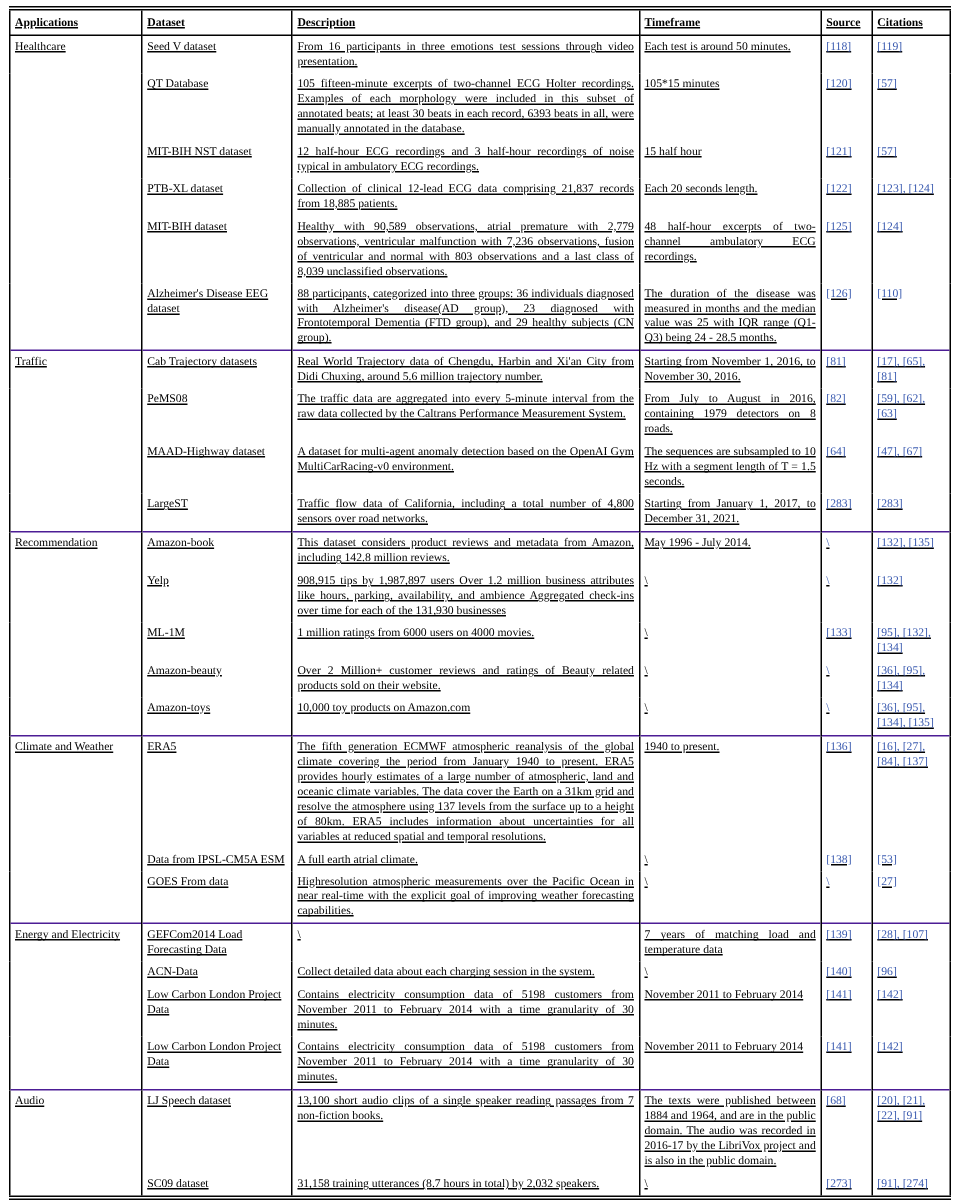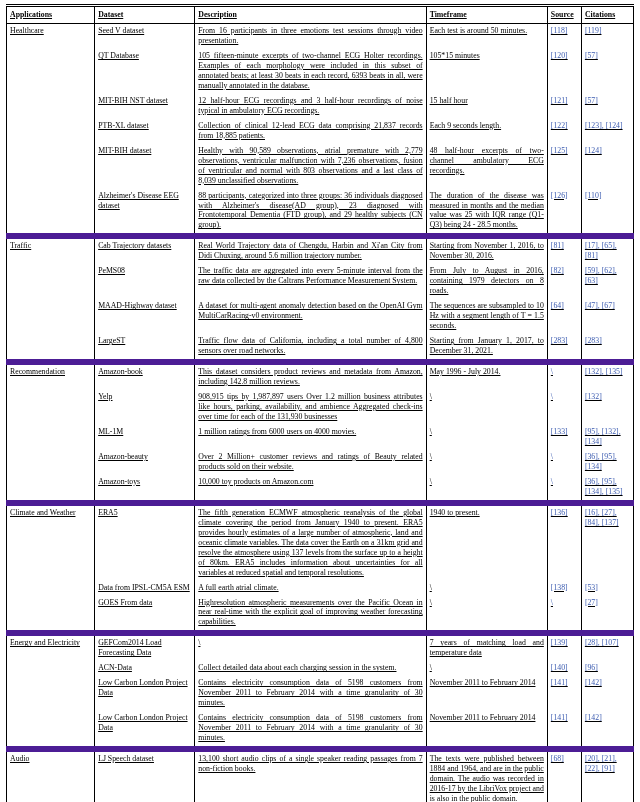--- a/index.html
+++ b/index.html
@@ -30,21 +30,21 @@
     padding: 2px 3px 3px 3px;
     overflow-wrap: break-word;
   }
   thead th {
     text-align: left;
     font-weight: bold;
     border-bottom: 1px solid #000;
     padding-top: 3px;
     padding-bottom: 3px;
   }
-  tr.group-start td { border-top: 6px solid #4c1d95; }
+  tr.group-start td { border-top: 1px solid #4c1d95; }
   .col-app  { width: 88px; }
   .col-ds   { width: 100px; }
   .col-desc { width: 231px; }
   .col-time { width: 121px; }
   .col-src  { width: 34px; }
   .col-cit  { width: 52px; }
   td.cell-desc, td.cell-time { text-align: justify; }
   td.cell-src, td.cell-cit { color: var(--ref-color); }
   td.cell-app { vertical-align: top; }
 </style>
@@ -91,21 +91,21 @@
           <tr>
             <td class="cell-ds">MIT-BIH NST dataset</td>
             <td class="cell-desc">12 half-hour ECG recordings and 3 half-hour recordings of noise typical in ambulatory ECG recordings.</td>
             <td class="cell-time">15 half hour</td>
             <td class="cell-src">[121]</td>
             <td class="cell-cit">[57]</td>
           </tr>
           <tr>
             <td class="cell-ds">PTB-XL dataset</td>
             <td class="cell-desc">Collection of clinical 12-lead ECG data comprising 21,837 records from 18,885 patients.</td>
-            <td class="cell-time">Each 9 seconds length.</td>
+            <td class="cell-time">Each 20 seconds length.</td>
             <td class="cell-src">[122]</td>
             <td class="cell-cit">[123], [124]</td>
           </tr>
           <tr>
             <td class="cell-ds">MIT-BIH dataset</td>
             <td class="cell-desc">Healthy with 90,589 observations, atrial premature with 2,779 observations, ventricular malfunction with 7,236 observations, fusion of ventricular and normal with 803 observations and a last class of 8,039 unclassified observations.</td>
             <td class="cell-time">48 half-hour excerpts of two-channel ambulatory ECG recordings.</td>
             <td class="cell-src">[125]</td>
             <td class="cell-cit">[124]</td>
           </tr>

